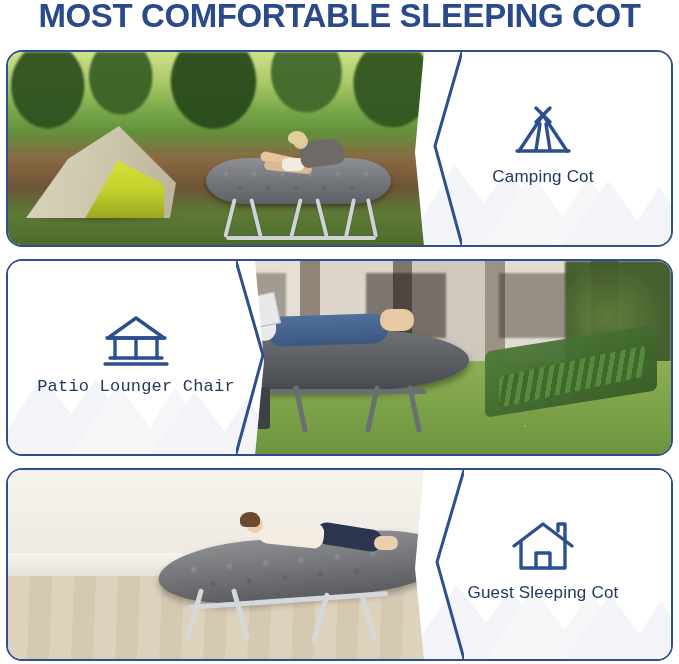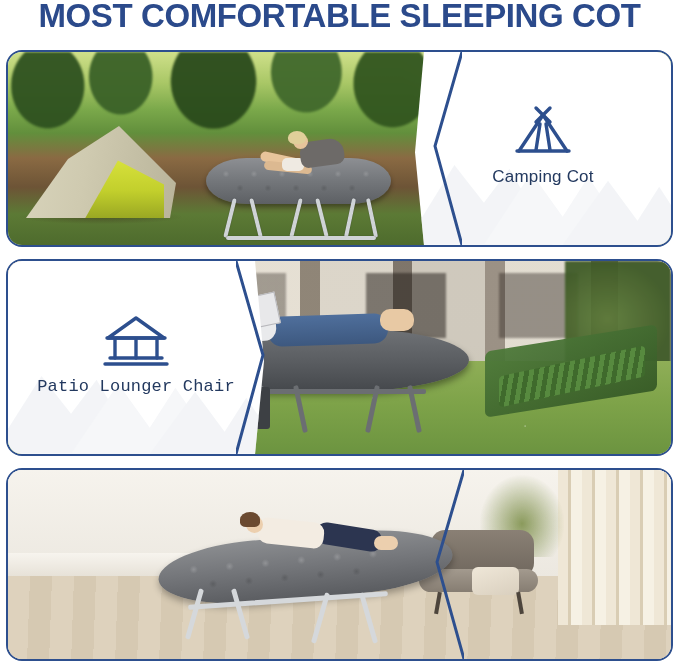--- a/index.html
+++ b/index.html
@@ -477,19 +477,37 @@
 
     <div class="person3">
       <div class="pants"></div>
       <div class="feet"></div>
       <div class="top"></div>
       <div class="head"></div>
       <div class="hair"></div>
     </div>
   </div>
 
+  <div class="label label-right">
+    <svg class="mtn" viewBox="0 0 260 120" preserveAspectRatio="none">
+      <path d="M-10 120 L42 44 L72 82 L98 48 L142 120 Z" fill="#e9ecf1"></path>
+      <path d="M72 120 L120 46 L152 90 L178 50 L224 120 Z" fill="#eef0f4"></path>
+      <path d="M152 120 L198 54 L228 94 L250 60 L288 120 Z" fill="#e9ecf1"></path>
+    </svg>
+    <div class="inner">
+      <svg class="icon" width="66" height="54" viewBox="0 0 66 54">
+        <g fill="none" stroke="#2d4f8e" stroke-width="3.4" stroke-linecap="round" stroke-linejoin="round">
+          <path d="M4 26 L33 4 L62 26"></path>
+          <path d="M11 22 L11 48 L55 48 L55 22"></path>
+          <path d="M48 11 L48 4 L55 4 L55 22"></path>
+          <path d="M26 48 L26 33 L40 33 L40 48"></path>
+        </g>
+      </svg>
+      <div class="label-text">Guest Sleeping Cot</div>
+    </div>
+  </div>
 
   <div class="divider" style="left:420px;">
     <svg viewBox="0 0 36 193" preserveAspectRatio="none">
       <path d="M36 0 L9 94 L36 193" fill="none" stroke="#2d4f8e" stroke-width="3"></path>
     </svg>
   </div>
 </div>
 
 </body></html>

